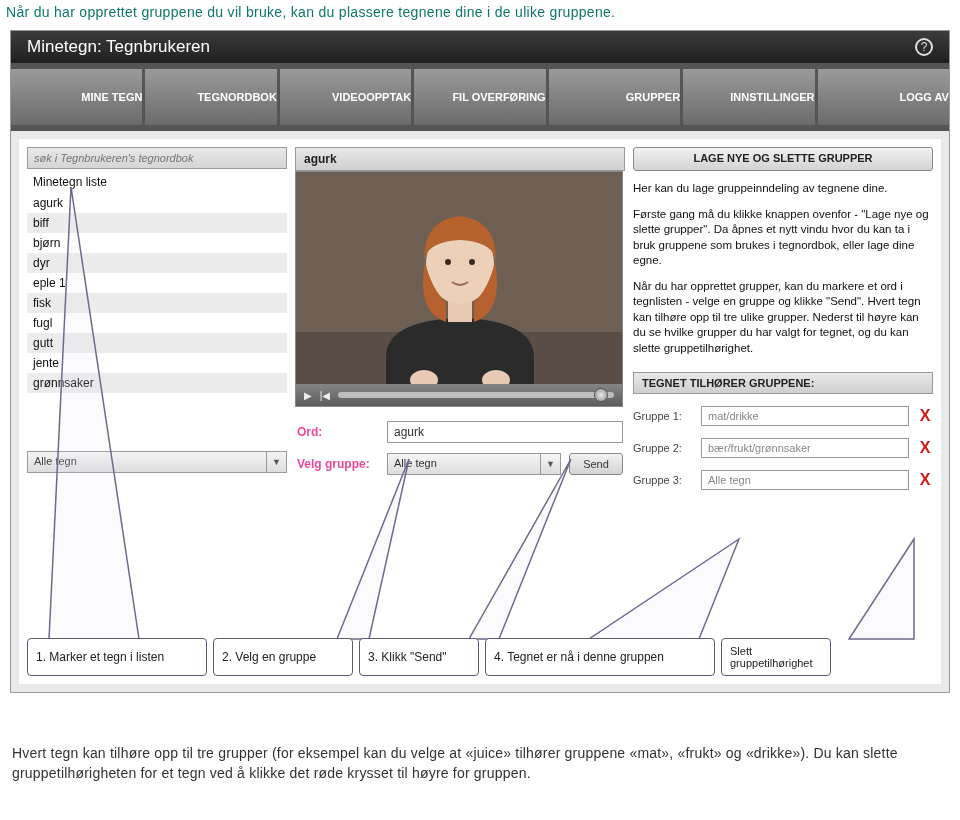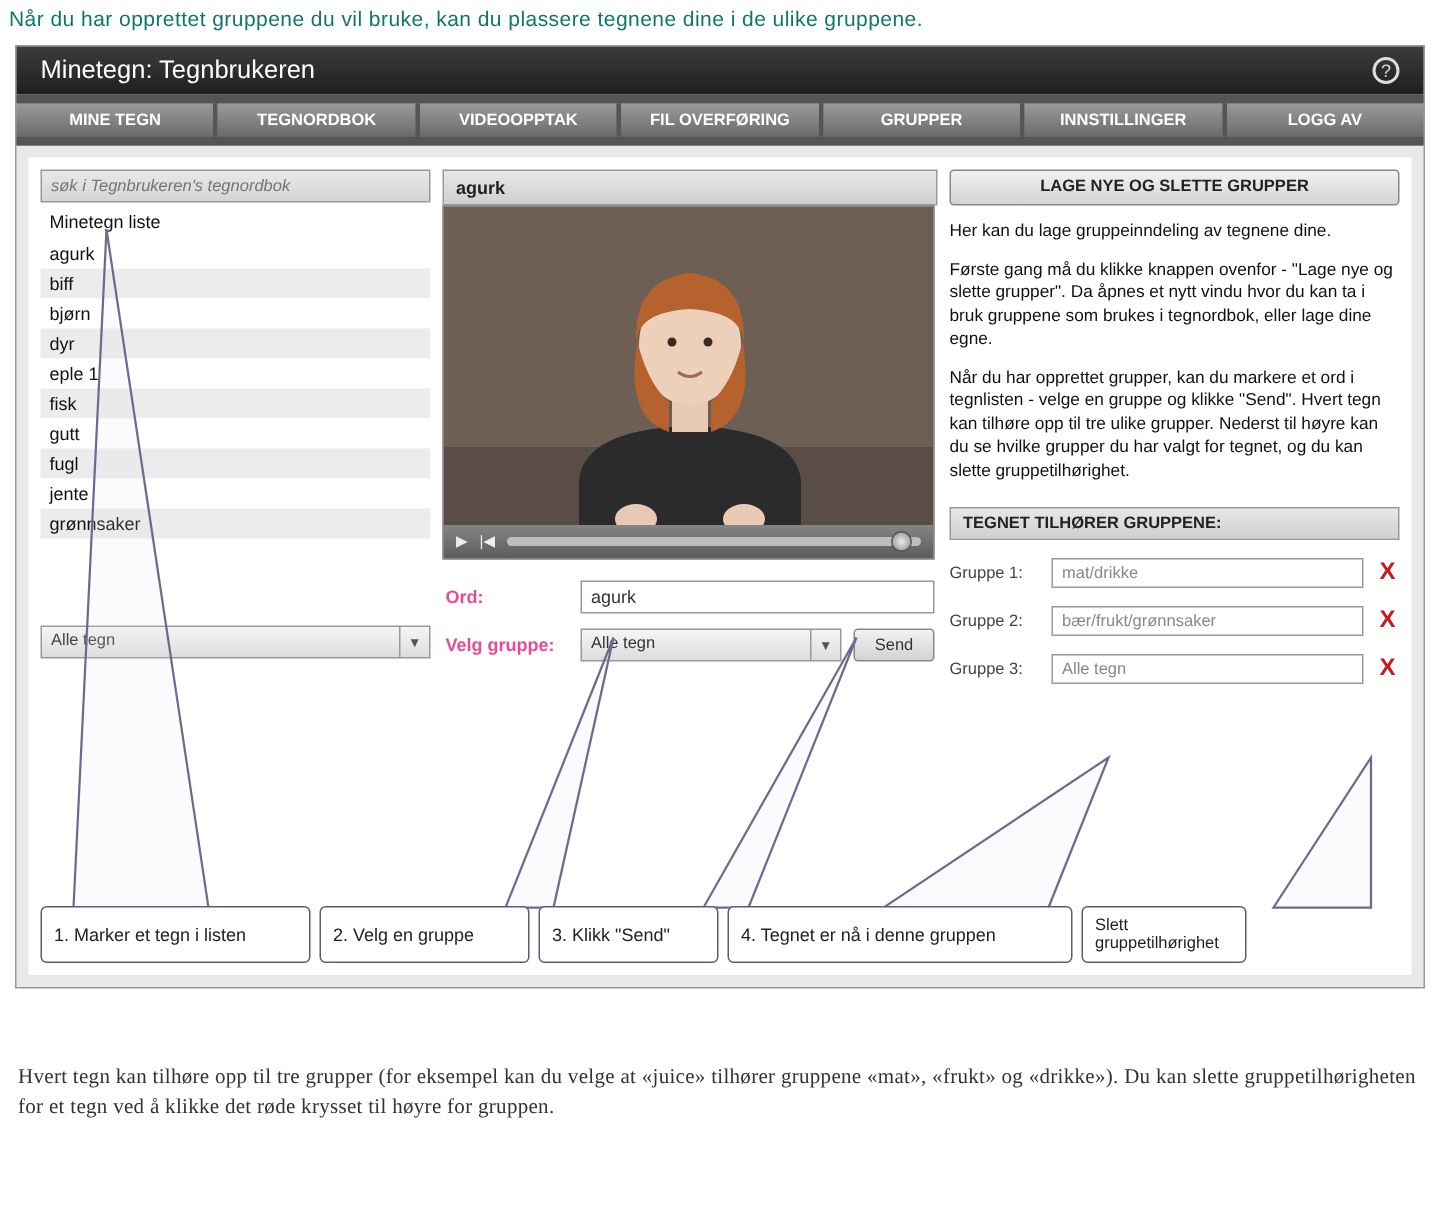--- a/index.html
+++ b/index.html
@@ -39,25 +39,25 @@
     cursor: pointer;
   }
   .menubar {
     display: flex;
     background: #777;
     border-top: 6px solid #555;
     border-bottom: 6px solid #555;
   }
   .menubar .tab {
     flex: 1;
-    text-align: center;
+    text-align: right;
     color: #fff;
     font-size: 11px;
     font-weight: bold;
-    padding: 5px 0;
+    padding: 22px 0;
     background: linear-gradient(#9a9a9a, #6b6b6b);
     border-right: 3px solid #555;
     cursor: pointer;
   }
   .menubar .tab:last-child { border-right: none; }
   .workarea {
     background: #fff;
     margin: 8px;
     padding: 8px;
     position: relative;
@@ -198,21 +198,21 @@
   .callout.small{font-size:11px;line-height:1.1;white-space:normal;width:110px;}
 
   
   .pointer{
     position:absolute;stroke:#6b6b90;stroke-width:1.5;fill:rgba(230,230,245,0.15);
     pointer-events:none;
   }
 
   .page-outro{
     padding:50px 16px 0 12px;
-    font-family:Liberation Serif, serif;
+    font-family:Liberation Sans, sans-serif;
     font-size:14px;color:#333;letter-spacing:0.2px;line-height:1.45;
   }
 </style>
 </head>
 <body>
 
 <div class="page-intro">Når du har opprettet gruppene du vil bruke, kan du plassere tegnene dine i de ulike gruppene.</div>
 
 <div class="app-shell">
 
@@ -237,22 +237,22 @@
       <div class="col-left">
         <input class="searchbox" placeholder="søk i Tegnbrukeren's tegnordbok" style="">
         <div class="listhead">Minetegn liste</div>
         <div class="signlist">
           <div class="row">agurk</div>
           <div class="row">biff</div>
           <div class="row">bjørn</div>
           <div class="row">dyr</div>
           <div class="row">eple 1</div>
           <div class="row">fisk</div>
+          <div class="row">fugl</div>
           <div class="row">gutt</div>
-          <div class="row">fugl</div>
           <div class="row">jente</div>
           <div class="row">grønnsaker</div>
         </div>
         <div class="languagedrop">
           <div class="lbl">Alle tegn</div>
           <div class="btn">▼</div>
         </div>
       </div>
 
       <div class="col-mid">

